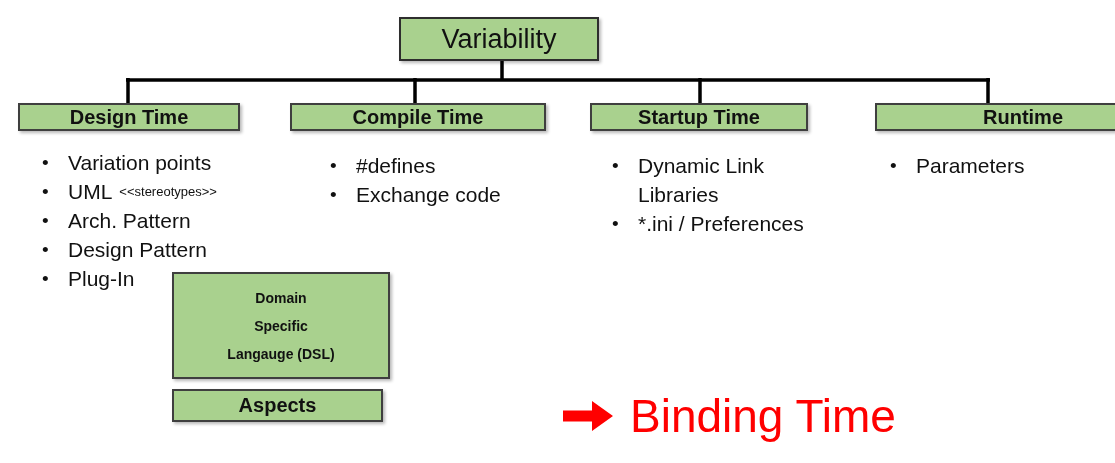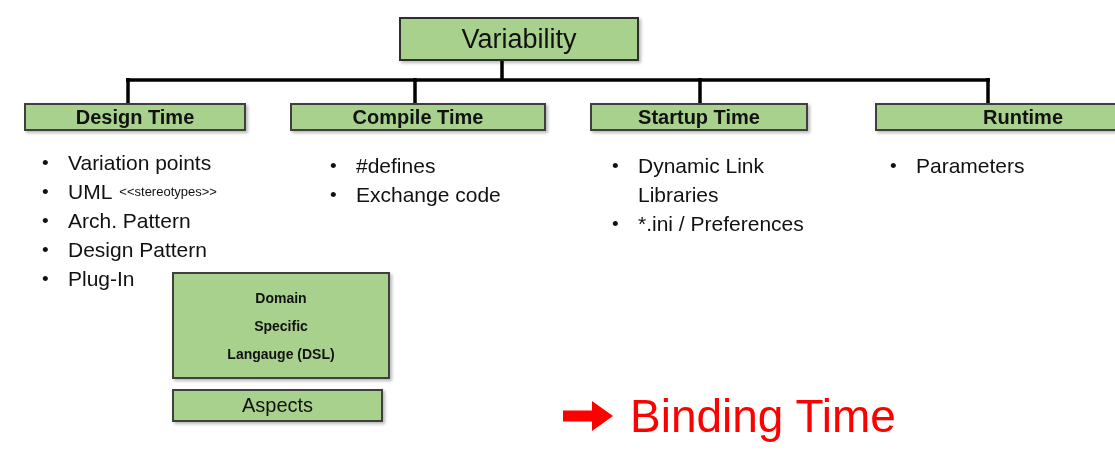--- a/index.html
+++ b/index.html
@@ -21,47 +21,47 @@
     background: #a9d18e;
     border: 2px solid #3f3f3f;
     box-sizing: border-box;
     display: flex;
     align-items: center;
     justify-content: center;
     color: #111111;
     box-shadow: 2px 2px 3px rgba(0,0,0,0.28);
   }
   .root-box {
-    left: 399px; top: 17px; width: 240px; height: 44px;
+    left: 399px; top: 17px; width: 200px; height: 44px;
     font-size: 27px;
     font-weight: 400;
     border-color: #2e2e2e;
   }
   .branch-box {
     top: 103px; height: 28px;
     font-size: 20px;
     font-weight: 700;
   }
-  .box-design  { left: 18px;  width: 222px; margin-left: 6px; }
+  .box-design  { left: 18px;  width: 222px; }
   .box-compile { left: 290px; width: 256px; }
   .box-startup { left: 590px; width: 218px; }
   .box-runtime { left: 875px; width: 252px; padding-left: 44px; }
 
   .dsl-box {
     left: 172px; top: 272px; width: 218px; height: 107px;
     flex-direction: column;
     font-size: 14px;
     font-weight: 700;
     line-height: 28px;
     text-align: center;
   }
   .aspects-box {
     left: 172px; top: 389px; width: 211px; height: 33px;
     font-size: 20px;
-    font-weight: 400;
+    font-weight: 700;
   }
 
   
   .connectors {
     position: absolute;
     left: 0; top: 0;
     width: 1115px; height: 463px;
     pointer-events: none;
   }
 

